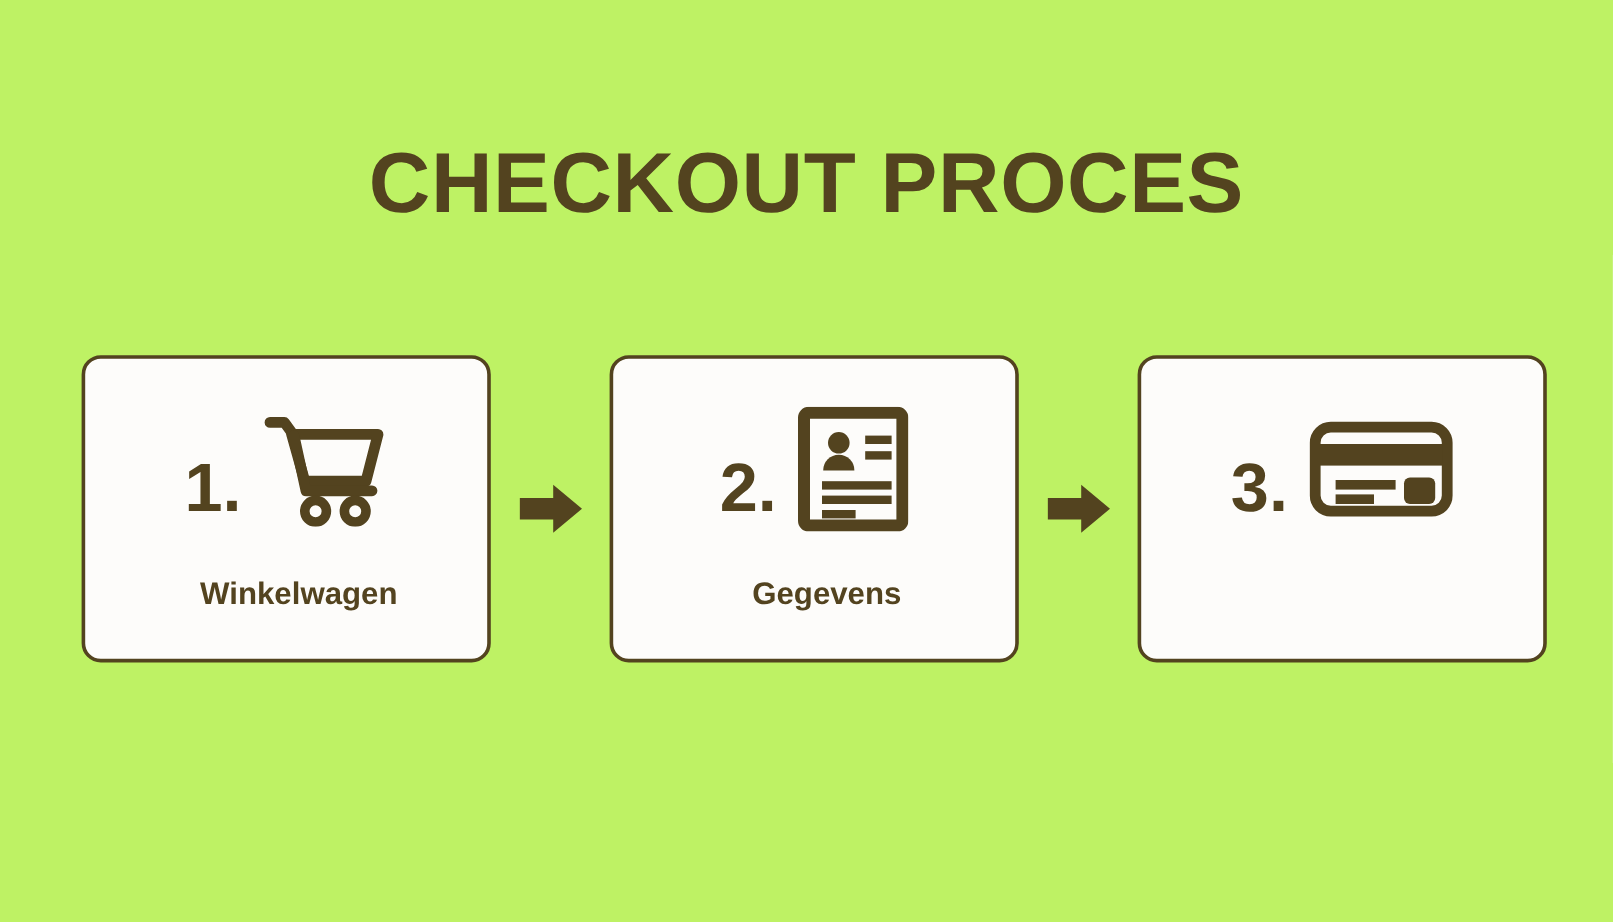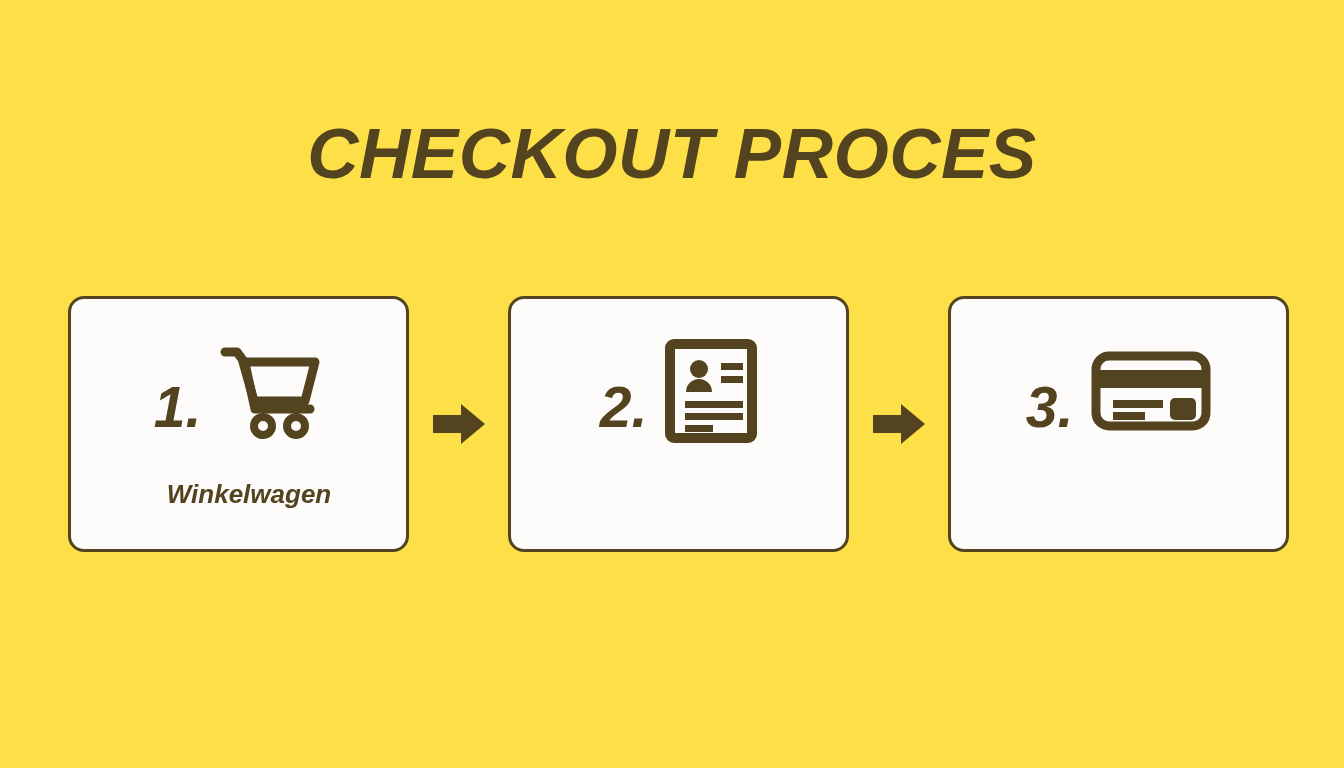--- a/index.html
+++ b/index.html
@@ -11,22 +11,21 @@
     height: 768px;
     background: #fdfcfa;
     font-family: "Liberation Sans", sans-serif;
     overflow: hidden;
     position: relative;
   }
 
   #infographic {
     position: absolute;
     inset: 0;
-    background: #fde047;
-    font-style: italic;
+    background: #bef264;
   }
 
   
   #title {
     position: absolute;
     top: 118px;
     left: 0;
     width: 1344px;
     text-align: center;
     font-size: 71px;
@@ -148,20 +147,21 @@
             <circle cx="34" cy="30" r="9" fill="#53431f"></circle>
             <path d="M21 53 a13 13 0 0 1 26 0 z" fill="#53431f"></path>
             <rect x="56" y="24" width="22" height="7" fill="#53431f"></rect>
             <rect x="56" y="37" width="22" height="7" fill="#53431f"></rect>
             <rect x="20" y="62" width="58" height="7" fill="#53431f"></rect>
             <rect x="20" y="74" width="58" height="7" fill="#53431f"></rect>
             <rect x="20" y="86" width="28" height="7" fill="#53431f"></rect>
           </svg>
         </span>
       </div>
+      <div class="step-label">Gegevens</div>
     </div>
 
     <span class="arrow">
       <svg width="52" height="44" viewBox="0 0 52 44" xmlns="http://www.w3.org/2000/svg">
         <path d="M0 13 H28 V2 L52 22 L28 42 V31 H0 Z" fill="#53431f"></path>
       </svg>
     </span>
 
     <div class="step-card">
       <div class="card-top">

